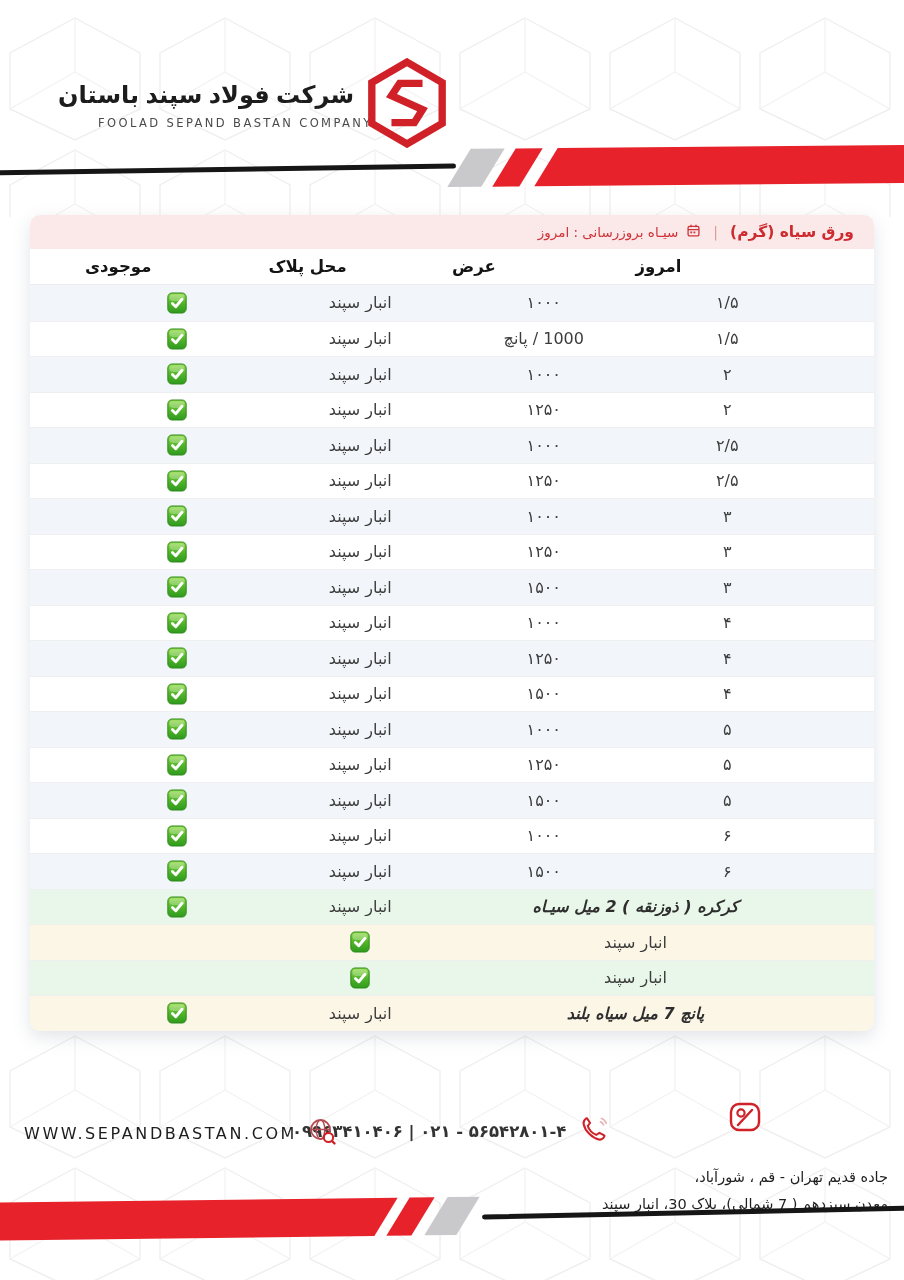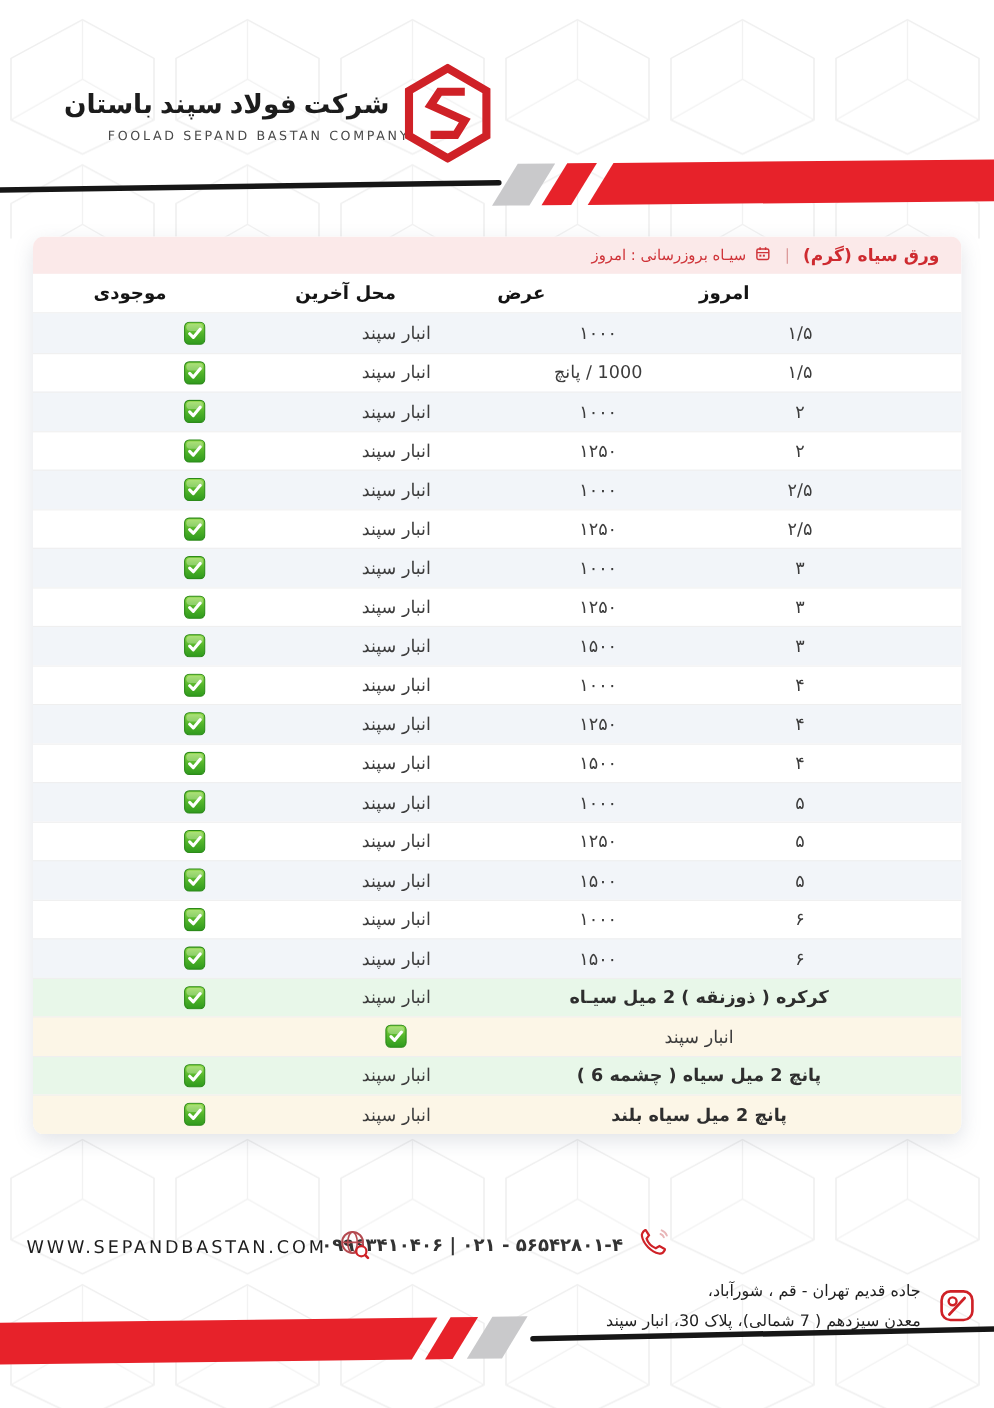--- a/index.html
+++ b/index.html
@@ -48,25 +48,25 @@
   .head-row, .row { display:grid; grid-template-columns:repeat(4,1fr); direction:rtl; align-items:center; padding:0 55px; }
   .head-row { height:36px; background:#fff; border-bottom:1px solid #ececec; }
   .head-cell { text-align:left; font-size:16.5px; font-weight:700; color:#141414; }
   .row { height:35.5px; background:#fff; font-size:16px; color:#3c3c3c; }
   .row + .row { border-top:1px solid #efefef; }
   .row.alt { background:#f2f5f9; }
   .row.special { grid-template-columns:2fr 1fr 1fr; }
   .row.green { background:#e8f7e9; }
   .row.cream { background:#fcf6e7; }
   .cell { text-align:center; overflow:hidden; white-space:nowrap; }
-  .c-name { font-weight:600; color:#2e2e2e; }
+  .c-name { font-weight:600; color:#2e2e2e;font-style:italic; }
   .check { display:inline-block; width:20px; height:22px; vertical-align:middle; }
 
   
-  .f-address { position:absolute; top:1149px; right:16px; display:flex; direction:rtl; align-items:center; gap:15px; }
+  .f-address { position:absolute; top:1086px; right:16px; display:flex; direction:rtl; align-items:center; gap:26px;flex-direction:column; }
   .addr-lines { text-align:right; font-size:14.5px; line-height:27px; color:#1f1f1f; font-weight:500; }
   .f-phone { position:absolute; top:1101px; left:292px; display:flex; align-items:center; gap:12px; }
   .phone-num { direction:ltr; font-size:16.5px; font-weight:700; color:#333; white-space:nowrap; }
   .f-web { position:absolute; top:1104px; left:24px; display:flex; align-items:center; gap:10px; }
   .web-url { font-size:16px; font-weight:400; letter-spacing:2.6px; color:#1d1d1d; white-space:nowrap; }
   .hidden-defs { position:absolute; width:0; height:0; }
 </style>
 </head>
 <body>
 
@@ -134,21 +134,21 @@
           <rect x="5.2" y="10.2" width="2.2" height="2.2" fill="#cf3338"></rect>
           <rect x="9" y="10.2" width="2.2" height="2.2" fill="#cf3338"></rect>
         </svg>
       </span>
       <span class="title-upd">سیـاه بروزرسانی : امروز</span>
     </div>
 
     <div class="head-row">
       <span class="head-cell">امروز</span>
       <span class="head-cell">عرض</span>
-      <span class="head-cell">محل آخرین</span>
+      <span class="head-cell">محل پلاک</span>
       <span class="head-cell">موجودی</span>
     </div>
 
     <div>
         <div class="row alt">
       <div class="cell">۱/۵</div>
       <div class="cell">۱۰۰۰</div>
       <div class="cell">انبار سپند</div>
       <div class="cell">
         <span class="check">
@@ -403,34 +403,33 @@
         <span class="check">
           <svg width="20" height="22" viewBox="0 0 24 26">
             <rect x="1" y="1" width="22" height="24" rx="5" fill="url(#gch)" stroke="#2c8a1a" stroke-width="1.2"></rect>
             <rect x="3" y="2.5" width="18" height="8" rx="4" fill="#ffffff" opacity="0.28"></rect>
             <polyline points="6.5,13.5 10.5,17.5 18,8.5" fill="none" stroke="#ffffff" stroke-width="3.4" stroke-linecap="round" stroke-linejoin="round"></polyline>
           </svg>
         </span>
       </div>
     </div>
         <div class="row special green">
-      <div class="cell c-name">پانچ 2 میل سیاه ( چشمه 6 )</div>
       <div class="cell">انبار سپند</div>
       <div class="cell">
         <span class="check">
           <svg width="20" height="22" viewBox="0 0 24 26">
             <rect x="1" y="1" width="22" height="24" rx="5" fill="url(#gch)" stroke="#2c8a1a" stroke-width="1.2"></rect>
             <rect x="3" y="2.5" width="18" height="8" rx="4" fill="#ffffff" opacity="0.28"></rect>
             <polyline points="6.5,13.5 10.5,17.5 18,8.5" fill="none" stroke="#ffffff" stroke-width="3.4" stroke-linecap="round" stroke-linejoin="round"></polyline>
           </svg>
         </span>
       </div>
     </div>
         <div class="row special cream">
-      <div class="cell c-name">پانچ 2 میل سیاه بلند</div>
+      <div class="cell c-name">پانچ 7 میل سیاه بلند</div>
       <div class="cell">انبار سپند</div>
       <div class="cell">
         <span class="check">
           <svg width="20" height="22" viewBox="0 0 24 26">
             <rect x="1" y="1" width="22" height="24" rx="5" fill="url(#gch)" stroke="#2c8a1a" stroke-width="1.2"></rect>
             <rect x="3" y="2.5" width="18" height="8" rx="4" fill="#ffffff" opacity="0.28"></rect>
             <polyline points="6.5,13.5 10.5,17.5 18,8.5" fill="none" stroke="#ffffff" stroke-width="3.4" stroke-linecap="round" stroke-linejoin="round"></polyline>
           </svg>
         </span>
       </div>

